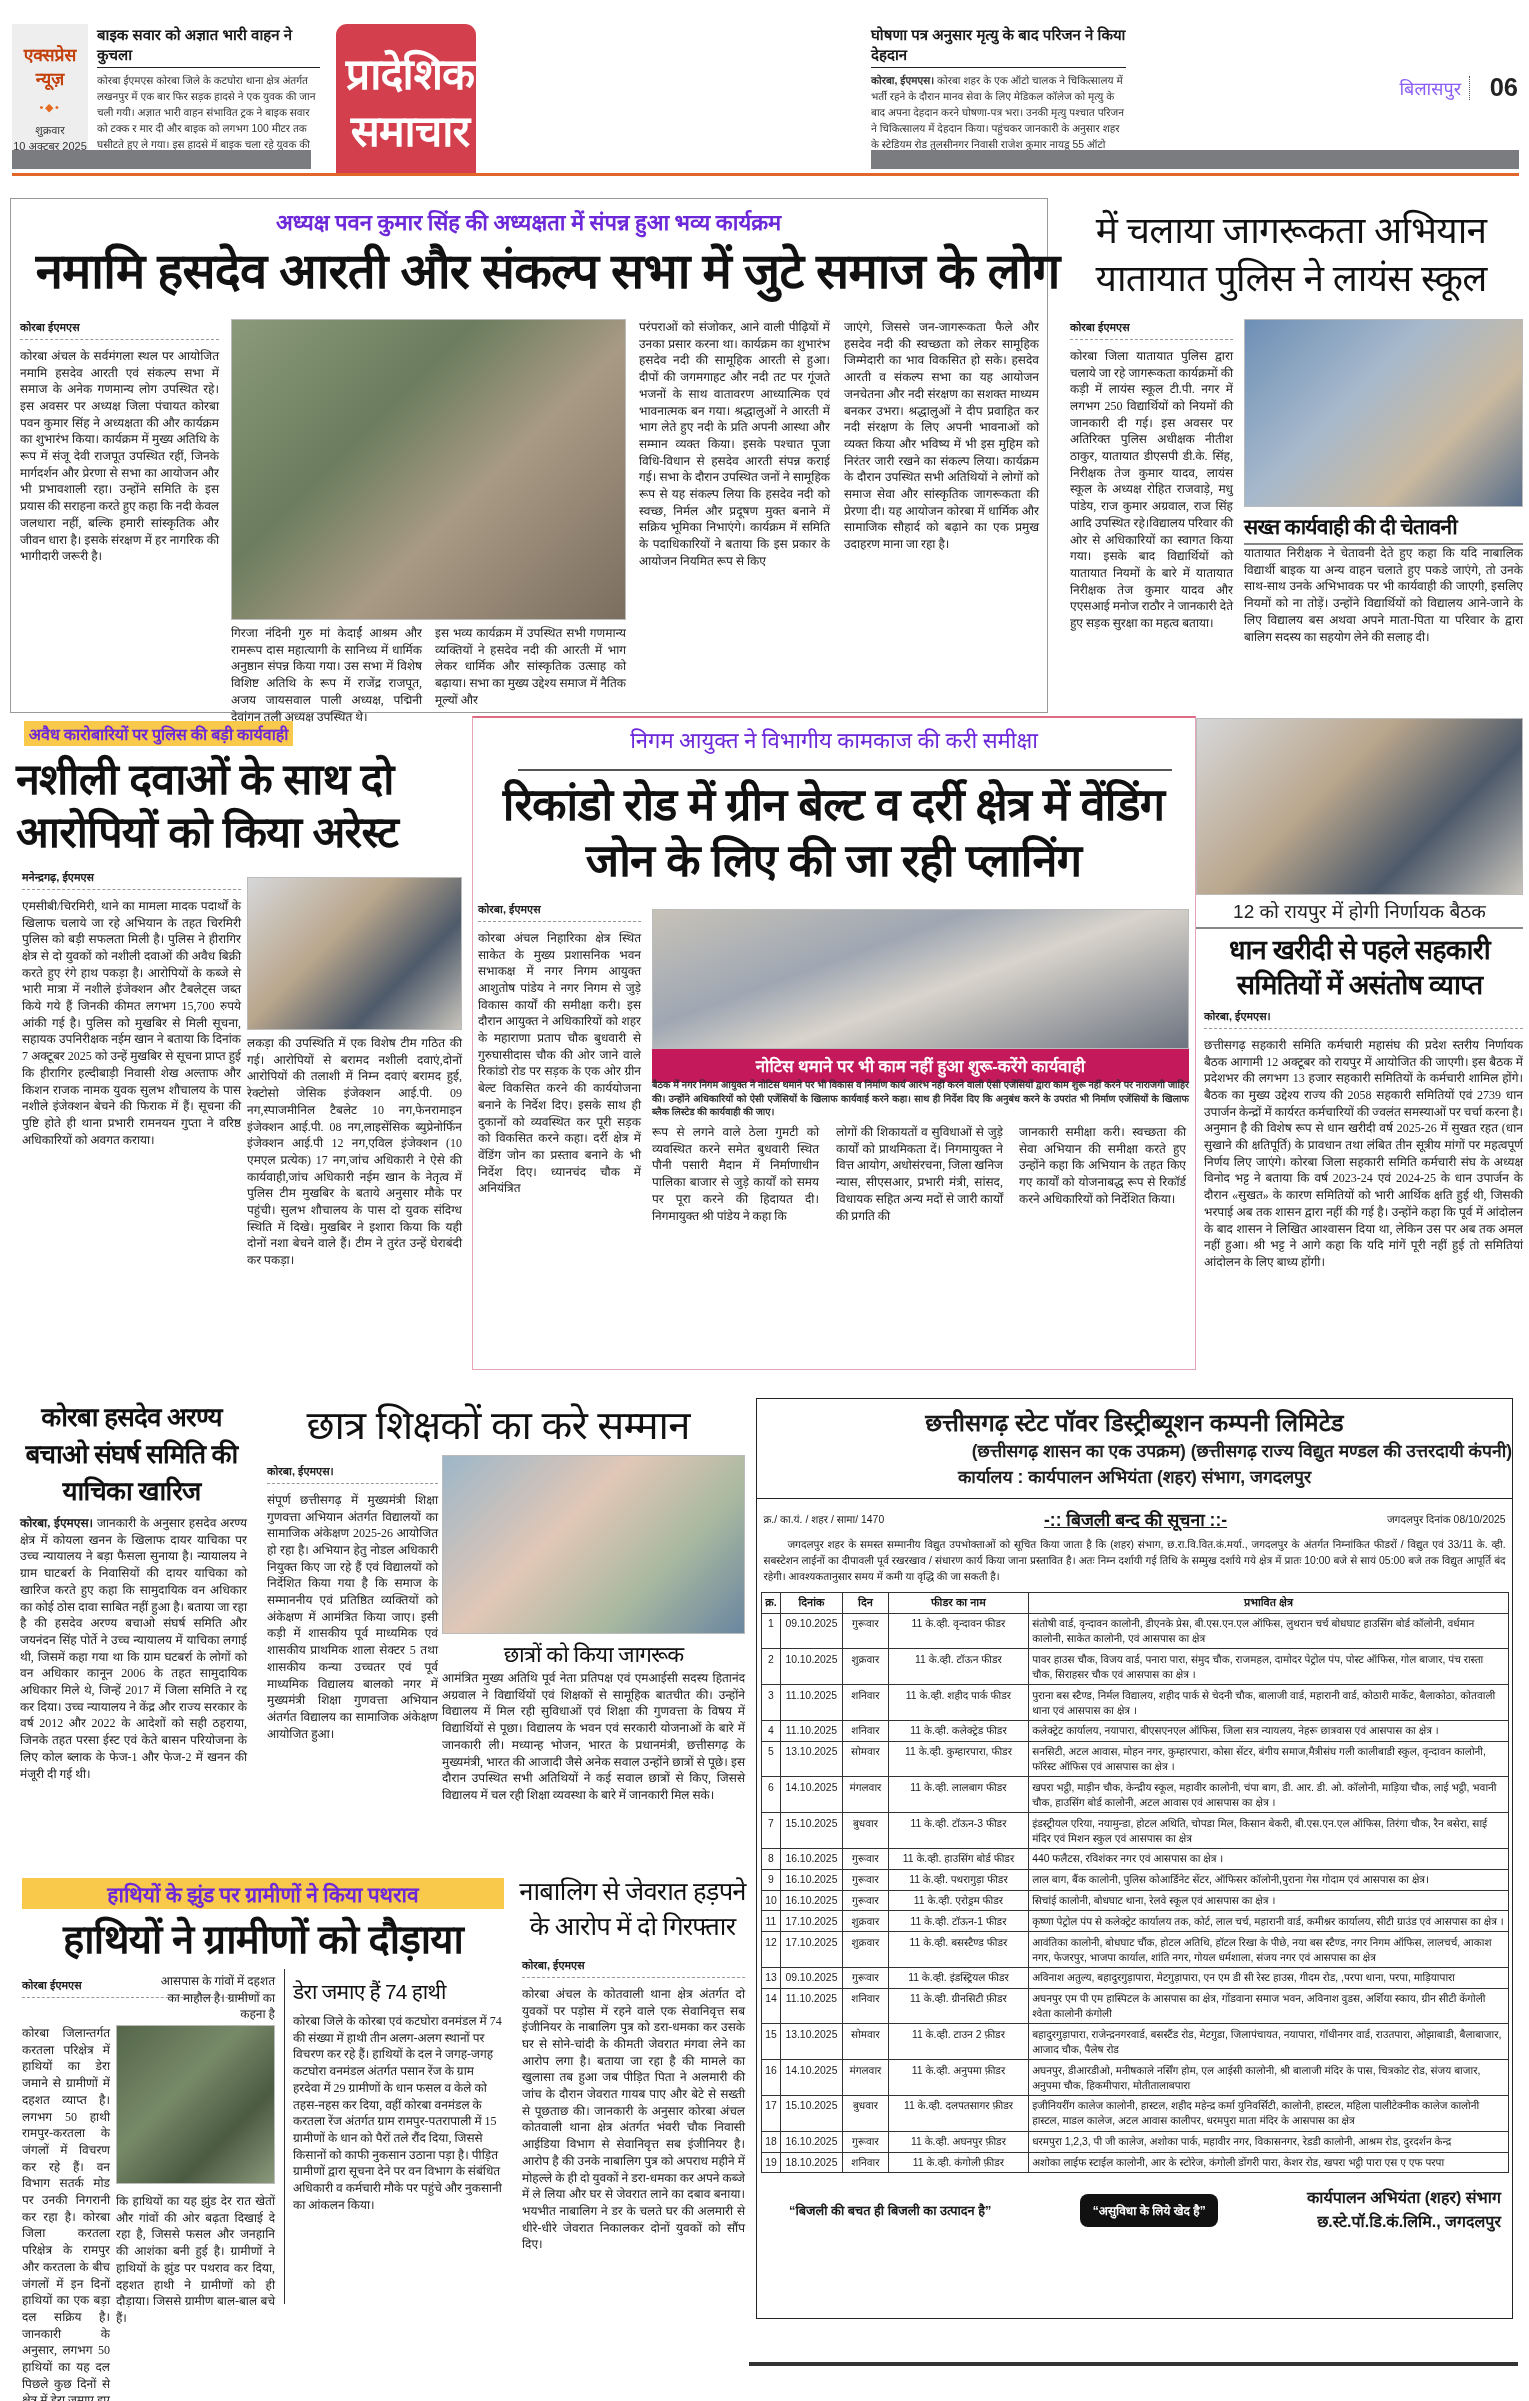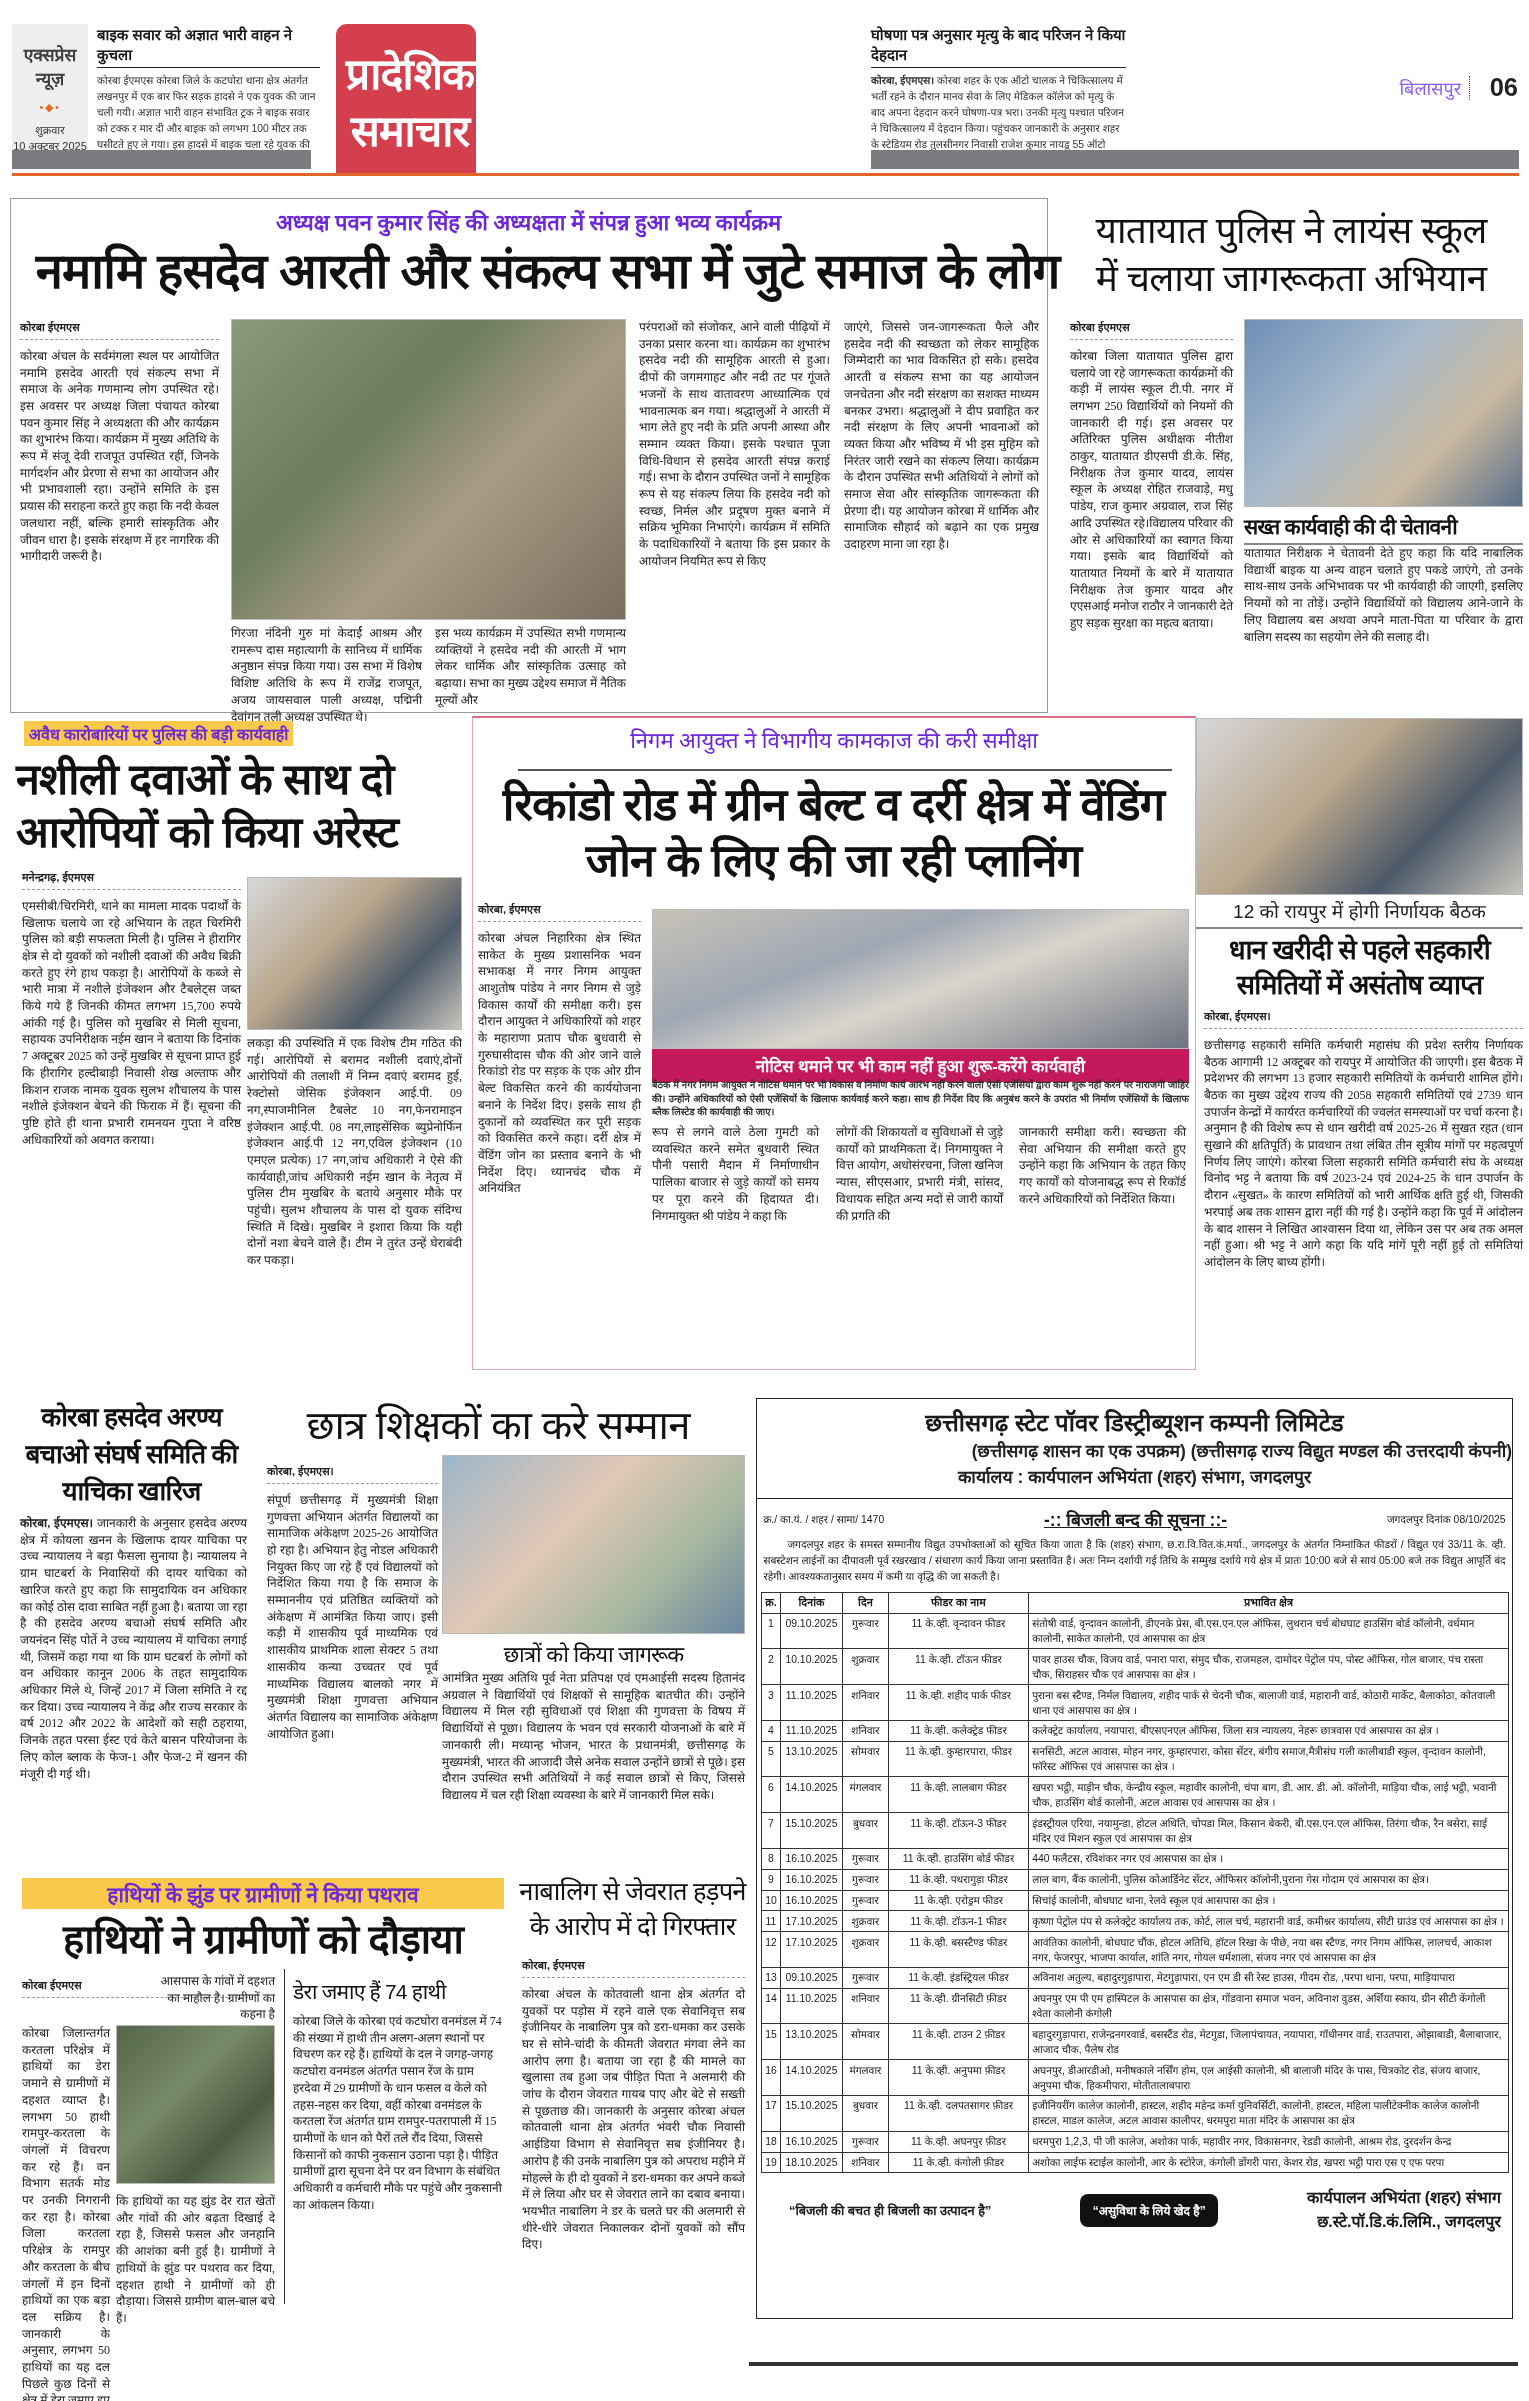--- a/index.html
+++ b/index.html
@@ -11,21 +11,21 @@
   .dateline { font-family: "Liberation Sans", sans-serif; font-weight: bold; font-size: 11px; color: #222; border-bottom: 0.8px dashed #999; padding-bottom: 4.8px; margin-bottom: 8px; }
   .photo { background: linear-gradient(135deg, #8a9a7a 0%, #6b7d5e 35%, #a89a84 60%, #7c6e5f 100%); border: 0.8px solid #bbb; }
   .photo.blue { background: linear-gradient(135deg, #6d8fb5 0%, #a7b9cc 40%, #c9b9a0 70%, #5a6f8a 100%); }
   .photo.hall { background: linear-gradient(160deg, #c7c2b8 0%, #9fa7b3 35%, #d9d4cc 55%, #6d7481 100%); }
   .photo.forest { background: linear-gradient(135deg, #55664a 0%, #778a68 40%, #4b5a42 70%, #8b9a7b 100%); }
   .photo.class { background: linear-gradient(135deg, #9db6c8 0%, #e1c7b6 40%, #a8b8a0 70%, #6a86a0 100%); }
   .photo.office { background: linear-gradient(135deg, #d6d7d9 0%, #b9a68c 40%, #4e5a6a 70%, #c8c4bc 100%); }
 
   
   .mast-box { left: 12px; top: 24px; width: 76px; height: 126px; background: #eeeeee; text-align: center; padding-top: 17.5px; }
-  .mast-name { font-size: 17.5px; font-weight: bold; color: #404040; }
+  .mast-name { font-size: 17.5px; font-weight: bold; color: #c2410c; }
   .mast-diamonds { color: #e46a1f; font-size: 11px; margin: 11px 0 8px; letter-spacing: 1.6px; }
   .mast-day, .mast-date { font-size: 11px; color: #333; line-height: 16px; }
   .brief { font-family: "Liberation Sans", sans-serif; }
   .brief h3 { font-size: 15px; font-weight: bold; border-bottom: 1.6px solid #222; padding-bottom: 3.2px; margin-bottom: 4.8px; }
   .brief p { font-size: 10.4px; line-height: 16px; color: #333; }
   .grey-bar { background: #7b7c7f; height: 19px; }
   .orange-rule { left: 12px; width: 1507px; top: 173px; height: 3.2px; background: #e2662a; }
   .section-tab { left: 336px; top: 24px; width: 140px; height: 151px; background: #d43f4d; border-radius: 11px 11px 0 0; color: #fff; text-align: center; padding-top: 22px; }
   .section-tab div { font-size: 43px; font-weight: bold; line-height: 57px; letter-spacing: -0.8px; padding-left: 8px; }
   .page-city { right: 60px; top: 76px; font-size: 18px; color: #8b5cf6; border-right: 0.8px dotted #555; padding-right: 8px; }
@@ -98,22 +98,22 @@
   <div class="dateline">कोरबा ईएमएस</div>
   <div class="col-text">कोरबा अंचल के सर्वमंगला स्थल पर आयोजित नमामि हसदेव आरती एवं संकल्प सभा में समाज के अनेक गणमान्य लोग उपस्थित रहे। इस अवसर पर अध्यक्ष जिला पंचायत कोरबा पवन कुमार सिंह ने अध्यक्षता की और कार्यक्रम का शुभारंभ किया। कार्यक्रम में मुख्य अतिथि के रूप में संजू देवी राजपूत उपस्थित रहीं, जिनके मार्गदर्शन और प्रेरणा से सभा का आयोजन और भी प्रभावशाली रहा। उन्होंने समिति के इस प्रयास की सराहना करते हुए कहा कि नदी केवल जलधारा नहीं, बल्कि हमारी सांस्कृतिक और जीवन धारा है। इसके संरक्षण में हर नागरिक की भागीदारी जरूरी है।</div>
 </div>
 <div class="abs photo" style="left:231px; top:319px; width:395px; height:301px;"></div>
 <div class="abs col-text" style="left:231px; top:625px; width:191px;">गिरजा नंदिनी गुरु मां केदार्ई आश्रम और रामरूप दास महात्यागी के सानिध्य में धार्मिक अनुष्ठान संपन्न किया गया। उस सभा में विशेष विशिष्ट अतिथि के रूप में राजेंद्र राजपूत, अजय जायसवाल पाली अध्यक्ष, पद्मिनी देवांगन तुली अध्यक्ष उपस्थित थे।</div>
 <div class="abs col-text" style="left:435px; top:625px; width:191px;">इस भव्य कार्यक्रम में उपस्थित सभी गणमान्य व्यक्तियों ने हसदेव नदी की आरती में भाग लेकर धार्मिक और सांस्कृतिक उत्साह को बढ़ाया। सभा का मुख्य उद्देश्य समाज में नैतिक मूल्यों और</div>
 <div class="abs col-text" style="left:639px; top:319px; width:191px;">परंपराओं को संजोकर, आने वाली पीढ़ियों में उनका प्रसार करना था। कार्यक्रम का शुभारंभ हसदेव नदी की सामूहिक आरती से हुआ। दीपों की जगमगाहट और नदी तट पर गूंजते भजनों के साथ वातावरण आध्यात्मिक एवं भावनात्मक बन गया। श्रद्धालुओं ने आरती में भाग लेते हुए नदी के प्रति अपनी आस्था और सम्मान व्यक्त किया। इसके पश्चात पूजा विधि-विधान से हसदेव आरती संपन्न कराई गई। सभा के दौरान उपस्थित जनों ने सामूहिक रूप से यह संकल्प लिया कि हसदेव नदी को स्वच्छ, निर्मल और प्रदूषण मुक्त बनाने में सक्रिय भूमिका निभाएंगे। कार्यक्रम में समिति के पदाधिकारियों ने बताया कि इस प्रकार के आयोजन नियमित रूप से किए</div>
 <div class="abs col-text" style="left:844px; top:319px; width:195px;">जाएंगे, जिससे जन-जागरूकता फैले और हसदेव नदी की स्वच्छता को लेकर सामूहिक जिम्मेदारी का भाव विकसित हो सके। हसदेव आरती व संकल्प सभा का यह आयोजन जनचेतना और नदी संरक्षण का सशक्त माध्यम बनकर उभरा। श्रद्धालुओं ने दीप प्रवाहित कर नदी संरक्षण के लिए अपनी भावनाओं को व्यक्त किया और भविष्य में भी इस मुहिम को निरंतर जारी रखने का संकल्प लिया। कार्यक्रम के दौरान उपस्थित सभी अतिथियों ने लोगों को समाज सेवा और सांस्कृतिक जागरूकता की प्रेरणा दी। यह आयोजन कोरबा में धार्मिक और सामाजिक सौहार्द को बढ़ाने का एक प्रमुख उदाहरण माना जा रहा है।</div>
 
 <div class="abs" style="left:1060px; top:207px; width:462px; text-align:center;">
+  <div class="hl" style="font-size:37px; line-height:48px; font-weight:normal;">में चलाया जागरूकता अभियान</div>
   <div class="hl" style="font-size:37px; line-height:48px; font-weight:normal;">यातायात पुलिस ने लायंस स्कूल</div>
-  <div class="hl" style="font-size:37px; line-height:48px; font-weight:normal;">में चलाया जागरूकता अभियान</div>
 </div>
 <div class="abs" style="left:1070px; top:319px; width:163px;">
   <div class="dateline">कोरबा ईएमएस</div>
   <div class="col-text">कोरबा जिला यातायात पुलिस द्वारा चलाये जा रहे जागरूकता कार्यक्रमों की कड़ी में लायंस स्कूल टी.पी. नगर में लगभग 250 विद्यार्थियों को नियमों की जानकारी दी गई। इस अवसर पर अतिरिक्त पुलिस अधीक्षक नीतीश ठाकुर, यातायात डीएसपी डी.के. सिंह, निरीक्षक तेज कुमार यादव, लायंस स्कूल के अध्यक्ष रोहित राजवाड़े, मधु पांडेय, राज कुमार अग्रवाल, राज सिंह आदि उपस्थित रहे।विद्यालय परिवार की ओर से अधिकारियों का स्वागत किया गया। इसके बाद विद्यार्थियों को यातायात नियमों के बारे में यातायात निरीक्षक तेज कुमार यादव और एएसआई मनोज राठौर ने जानकारी देते हुए सड़क सुरक्षा का महत्व बताया।</div>
 </div>
 <div class="abs photo blue" style="left:1244px; top:319px; width:279px; height:188px;"></div>
 <div class="abs hl" style="left:1244px; top:512px; width:279px; font-size:21px; border-bottom:2.4px solid #888; padding-bottom:3.2px;">सख्त कार्यवाही की दी चेतावनी</div>
 <div class="abs col-text" style="left:1244px; top:545px; width:279px;">यातायात निरीक्षक ने चेतावनी देते हुए कहा कि यदि नाबालिक विद्यार्थी बाइक या अन्य वाहन चलाते हुए पकडे जाएंगे, तो उनके साथ-साथ उनके अभिभावक पर भी कार्यवाही की जाएगी, इसलिए नियमों को ना तोड़ें। उन्होंने विद्यार्थियों को विद्यालय आने-जाने के लिए विद्यालय बस अथवा अपने माता-पिता या परिवार के द्वारा बालिग सदस्य का सहयोग लेने की सलाह दी।</div>
 
 <div class="abs kicker yellow-kicker" style="left:24px; top:721px; font-size:16px;">अवैध कारोबारियों पर पुलिस की बड़ी कार्यवाही</div>

